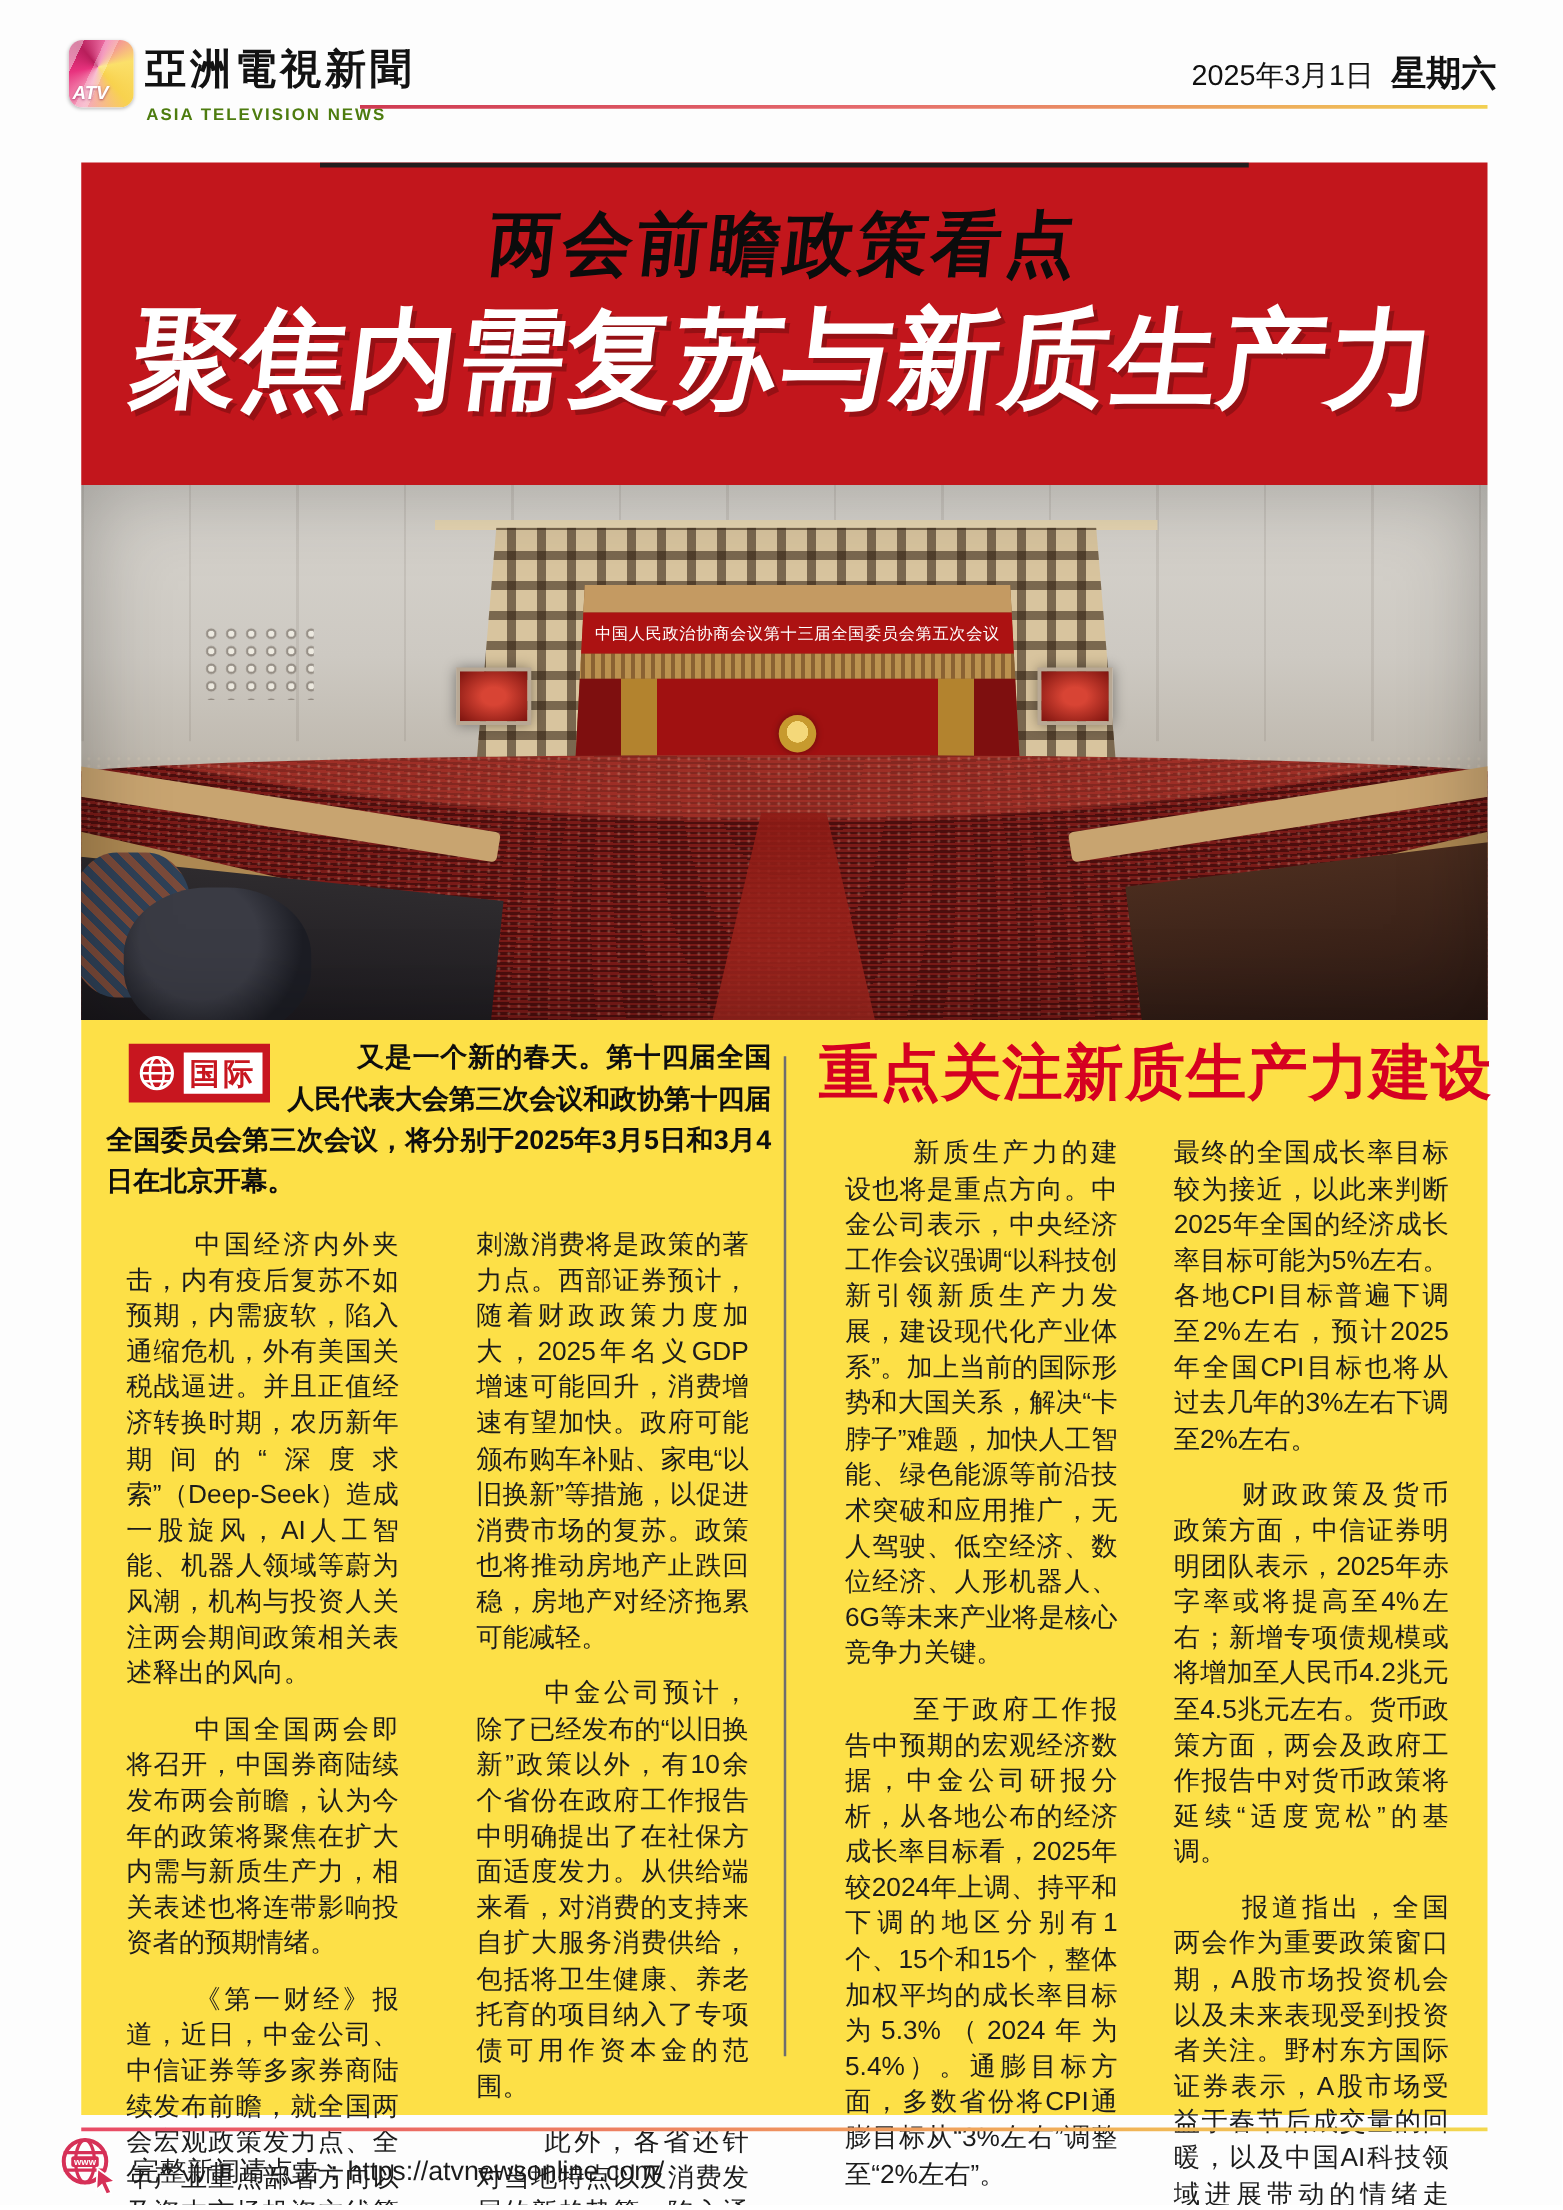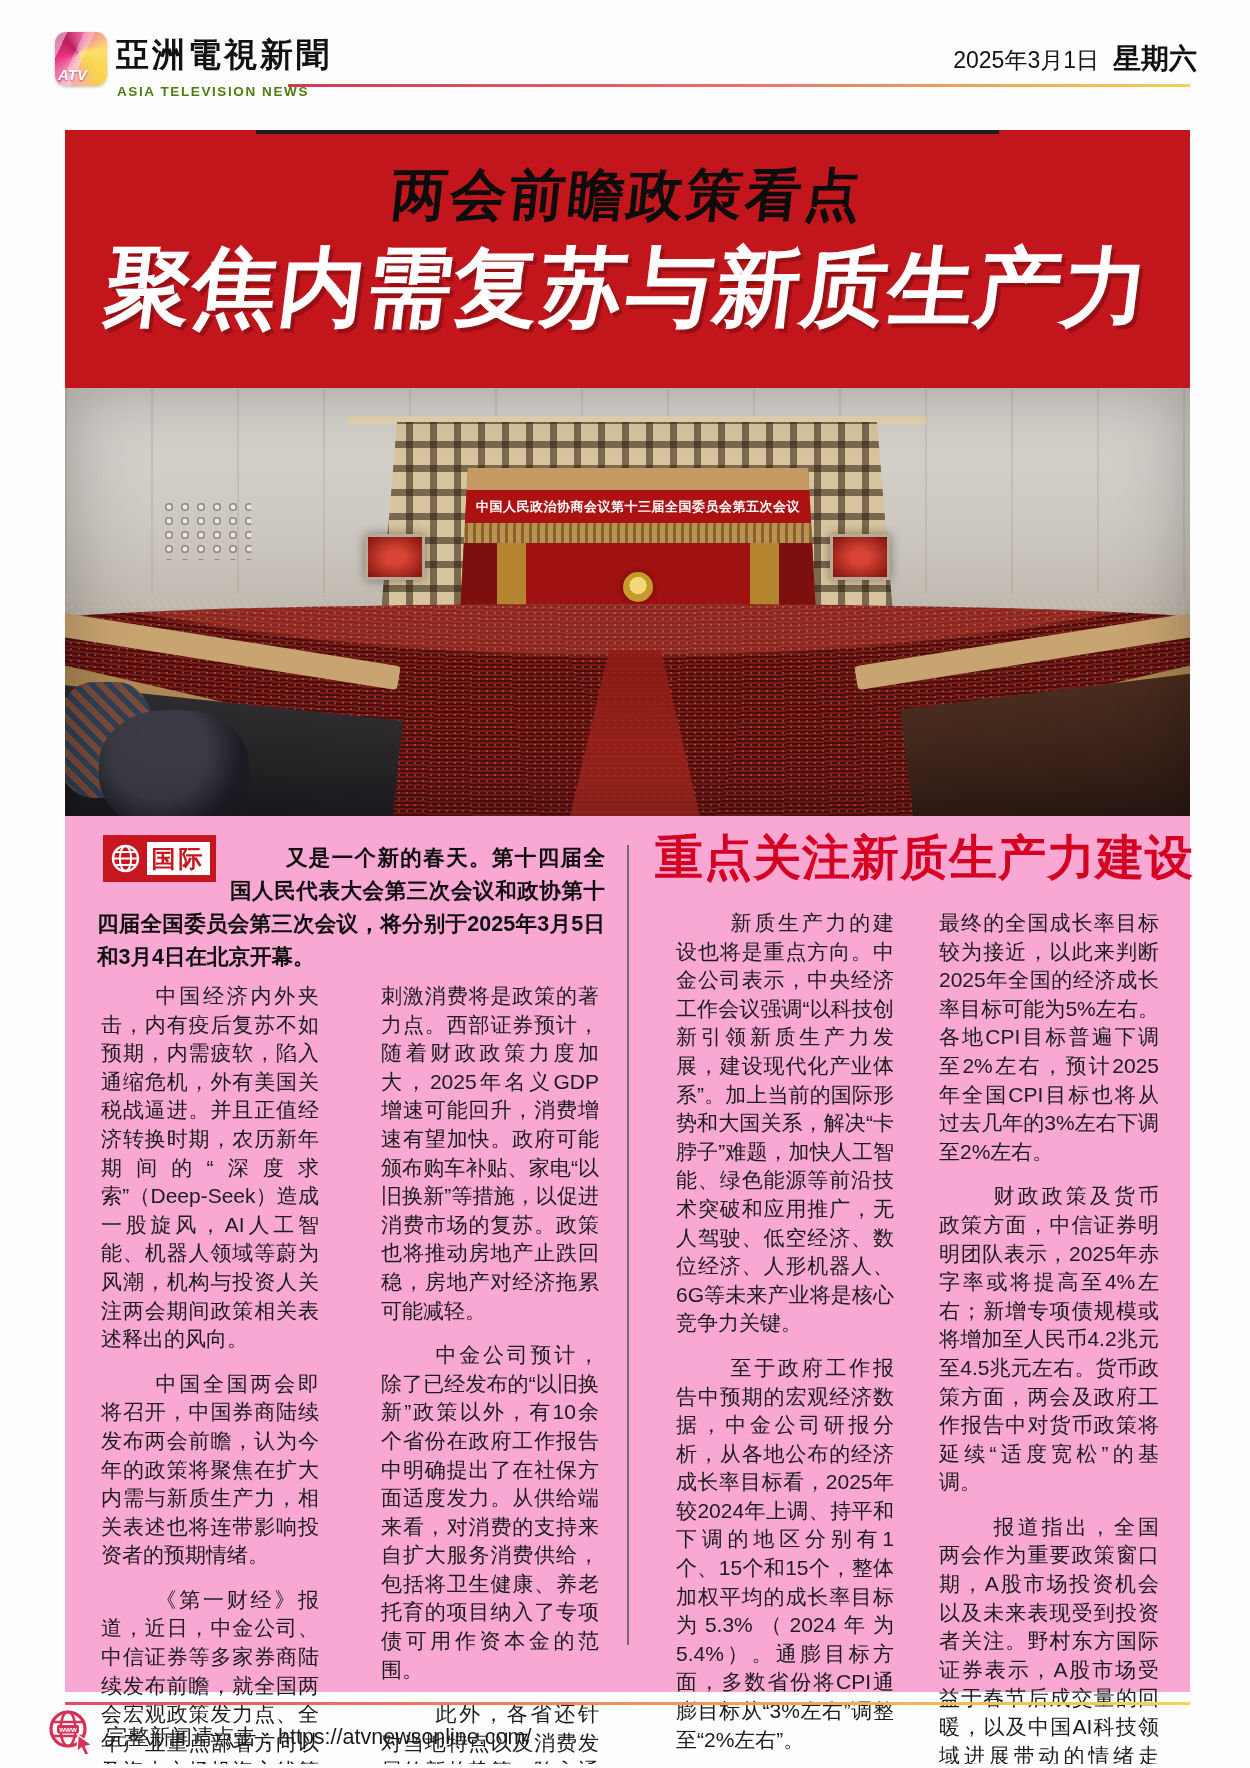--- a/index.html
+++ b/index.html
@@ -59,21 +59,20 @@
     background-image:
       repeating-linear-gradient(0deg, rgba(45,28,14,.55) 0 7px, transparent 7px 24px),
       repeating-linear-gradient(90deg, rgba(45,28,14,.55) 0 7px, transparent 7px 24px);
     clip-path:polygon(3% 100%, 7% 0, 93% 0, 97% 100%);
   }
   .arch-rim { position:absolute; left:283px; top:28px; width:578px; height:8px; background:#e6d6b2; }
   .stage {
     position:absolute; left:392px; top:80px; width:362px; height:202px;
     clip-path:polygon(0 100%, 3% 0, 97% 0, 100% 100%);
     background:#8a5a2e;
-    font-weight:bold;
   }
   .stage .wood-top { position:absolute; left:0; top:0; width:100%; height:22px; background:linear-gradient(180deg,#caa express06b,#c49a62); background-color:#c49a62; }
   .stage .banner-bar { position:absolute; left:2%; top:22px; width:96%; height:33px; background:#ac1212;
     display:flex; align-items:center; justify-content:center; }
   .stage .banner-bar span { color:#fff; font-size:13px; letter-spacing:.5px; white-space:nowrap; }
   .stage .fringe { position:absolute; left:0; top:55px; width:100%; height:20px;
     background:repeating-linear-gradient(90deg,#8a6232 0 3px,#bb924f 3px 8px); }
   .stage .backdrop { position:absolute; left:0; top:75px; width:100%; height:86px;
     background:linear-gradient(90deg,#7e0f0f 0 11%, #b3832e 11% 19%, #a01111 19% 81%, #b3832e 81% 89%, #7e0f0f 89% 100%); }
   .stage .emblem { position:absolute; left:50%; top:104px; width:30px; height:30px; margin-left:-15px; border-radius:50%;
@@ -107,28 +106,28 @@
   .plaid { position:absolute; left:-8px; bottom:18px; width:96px; height:116px; border-radius:38%;
     background:repeating-linear-gradient(45deg,#7a4a3a 0 6px,#2f4157 6px 12px); }
   .screen-l, .screen-r { position:absolute; top:146px; width:54px; height:40px; background:radial-gradient(#d84434 25%, #7c130e);
     border:3px solid #b8a894; box-shadow:0 0 10px rgba(0,0,0,.4); }
   .screen-l { left:300px; } .screen-r { right:300px; }
   .lights { position:absolute; left:96px; top:112px; width:90px; height:60px; opacity:.8;
     background-image:radial-gradient(circle, #f5f2e8 0 2.4px, rgba(90,80,70,.6) 2.6px 4px, transparent 4.5px);
     background-size:16px 14px; }
 
   
-  .content { position:absolute; left:65px; top:816px; width:1125px; height:876px; background:#f9a8d4; }
+  .content { position:absolute; left:65px; top:816px; width:1125px; height:876px; background:#fde047; }
   .lead-wrap { position:absolute; left:20px; top:14px; width:532px; }
   .badge { float:left; width:113px; height:47px; margin:5px 14px 6px 18px; background:#c8161f;
     display:flex; align-items:center; padding:0 6px 0 7px; gap:6px; box-sizing:border-box; }
   .badge svg { flex:0 0 auto; }
   .badge-box { flex:1; background:#fff; height:33px; display:flex; align-items:center; justify-content:center; }
   .badge-text { color:#c8161f; font-weight:bold; font-size:24px; letter-spacing:3px; }
-  .lead { margin:12px; font-size:21.5px; font-weight:bold; line-height:33px; text-align:justify; color:#0e0e0e; text-indent:2.6em; }
+  .lead { margin:0; font-size:21.5px; font-weight:bold; line-height:33px; text-align:justify; color:#0e0e0e; text-indent:2.6em; }
 
   .col { position:absolute; font-size:21px; line-height:28.6px; text-align:justify; color:#1c1c1c; }
   .col p { margin:16px; }
   .col p.ind { text-indent:2.6em; }
   .col1 { left:20px;  top:150px; width:250px; }
   .col2 { left:300px; top:150px; width:250px; }
   .col3 { left:595px; top:77px;  width:250px; }
   .col4 { left:858px; top:77px;  width:252px; }
   .v-divider { position:absolute; left:562px; top:29px; width:2px; height:800px; background:#6e6e6e; }
   .section-heading { position:absolute; left:590px; top:10px; width:540px;

